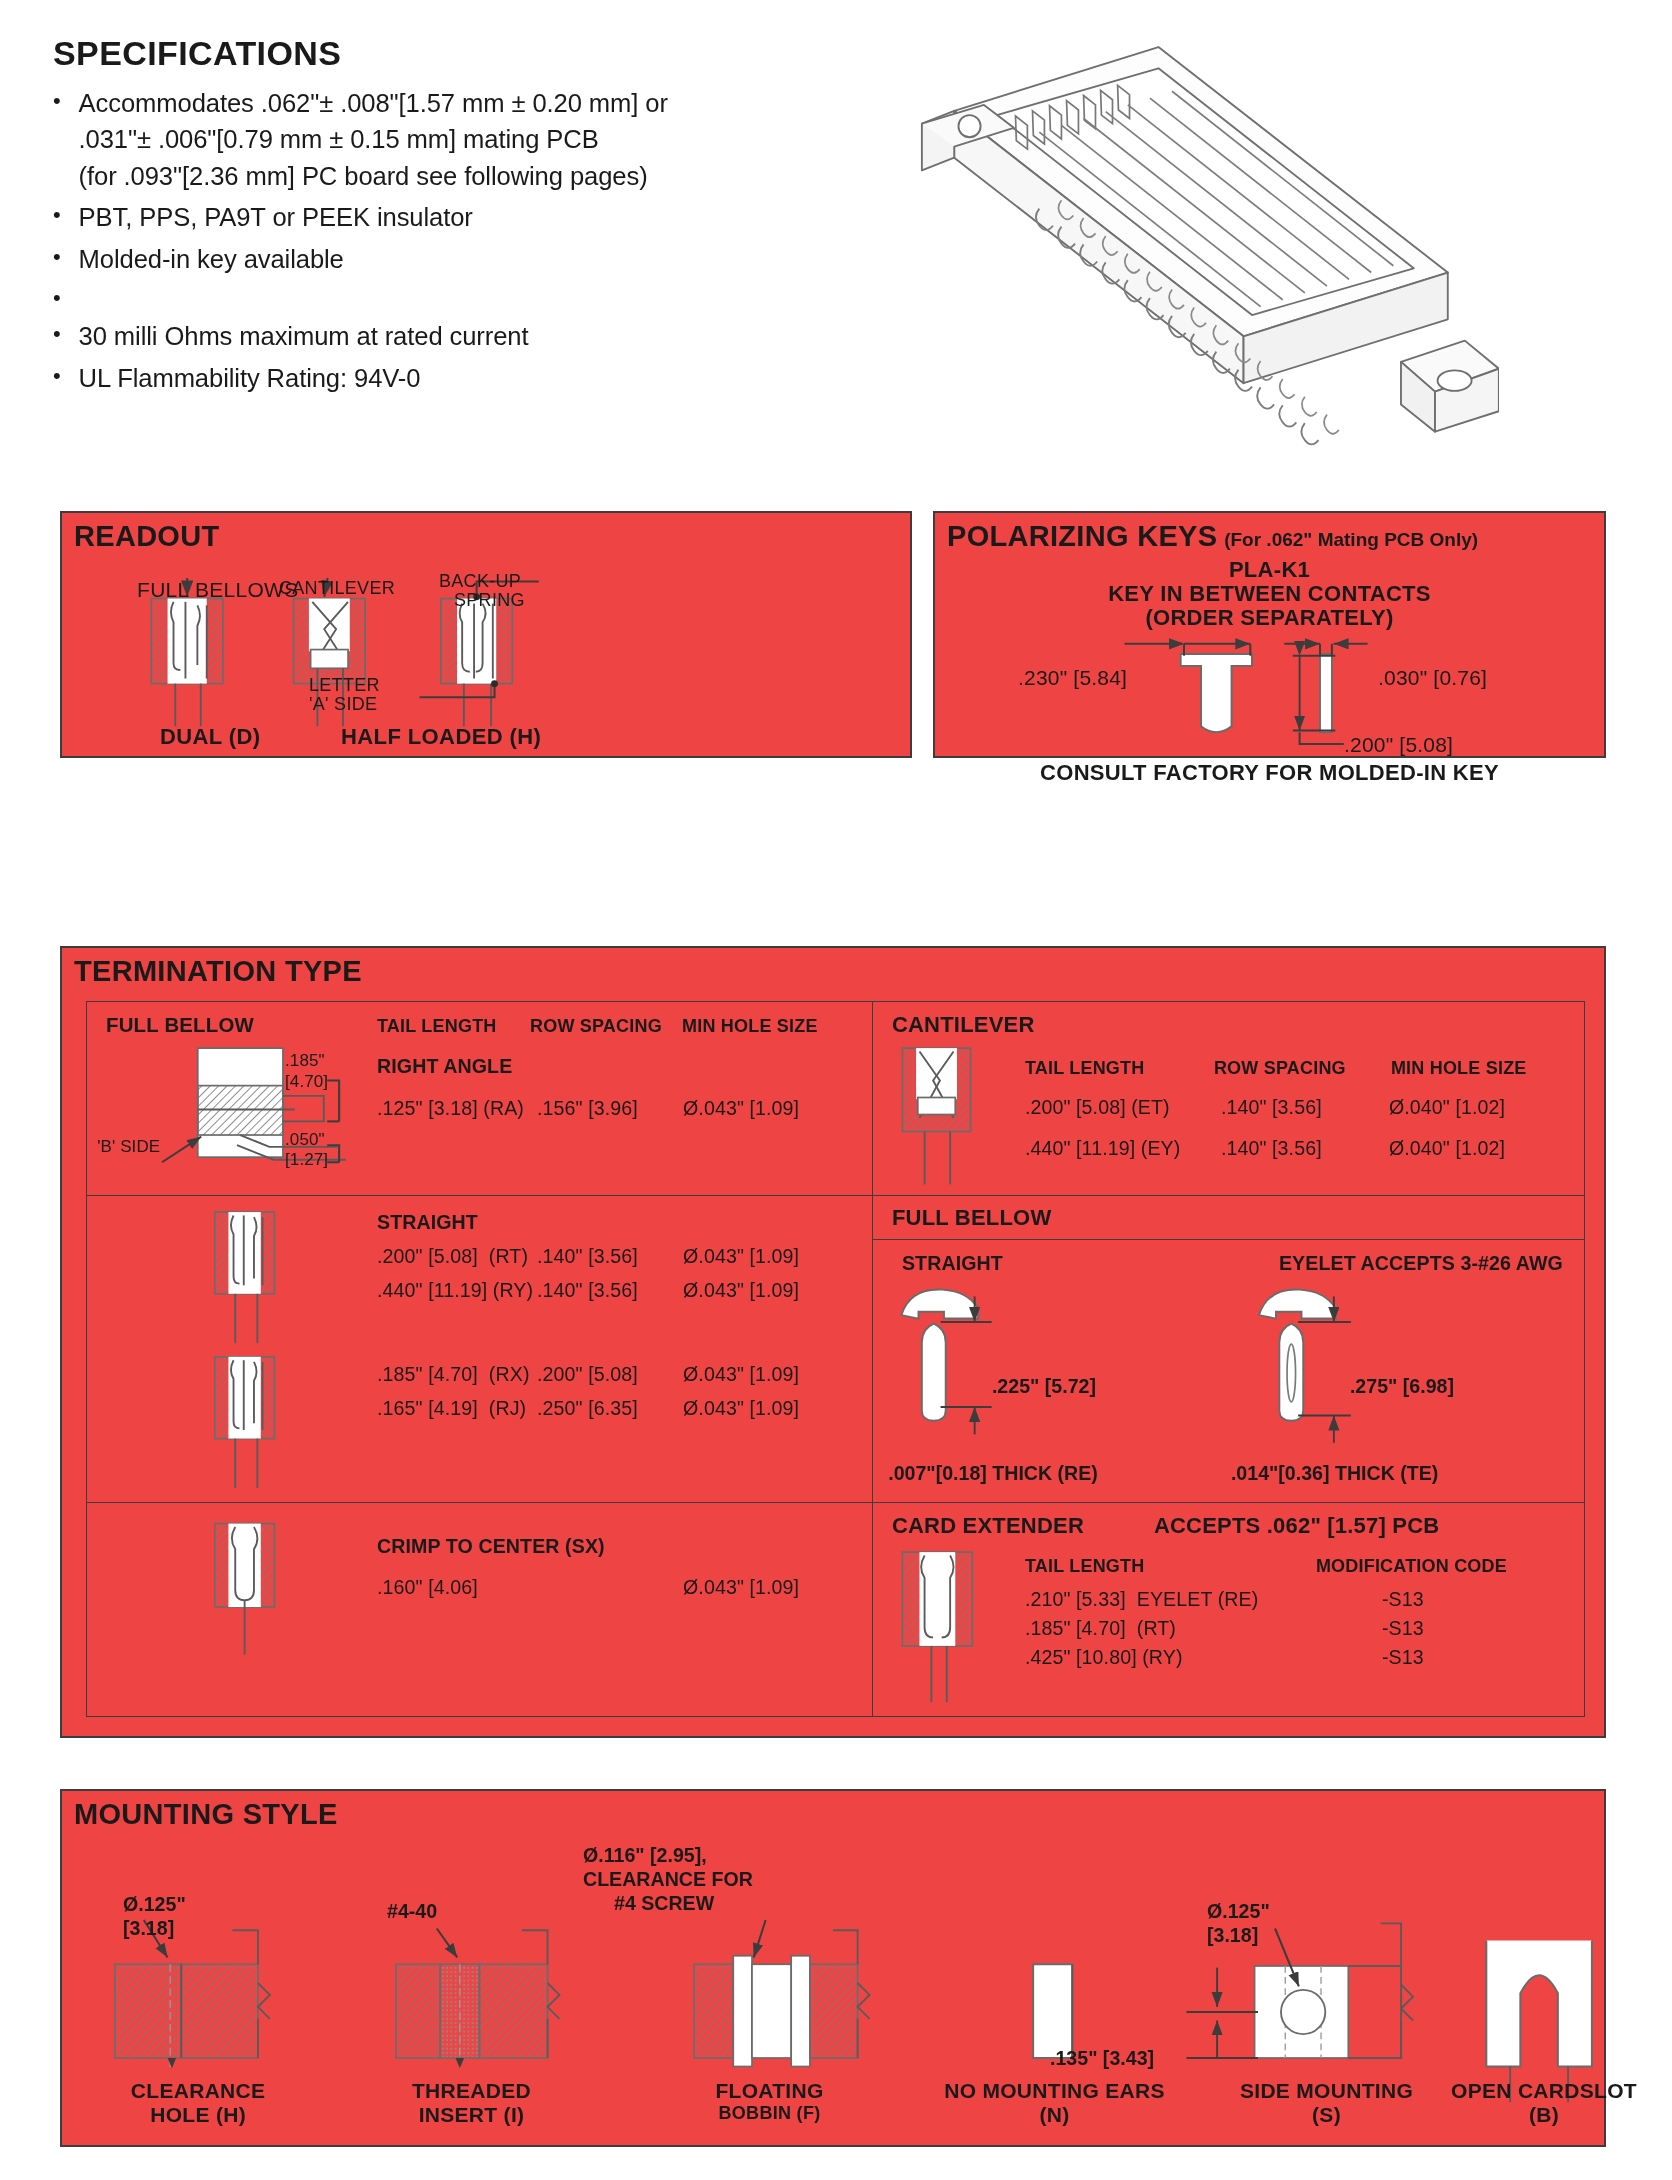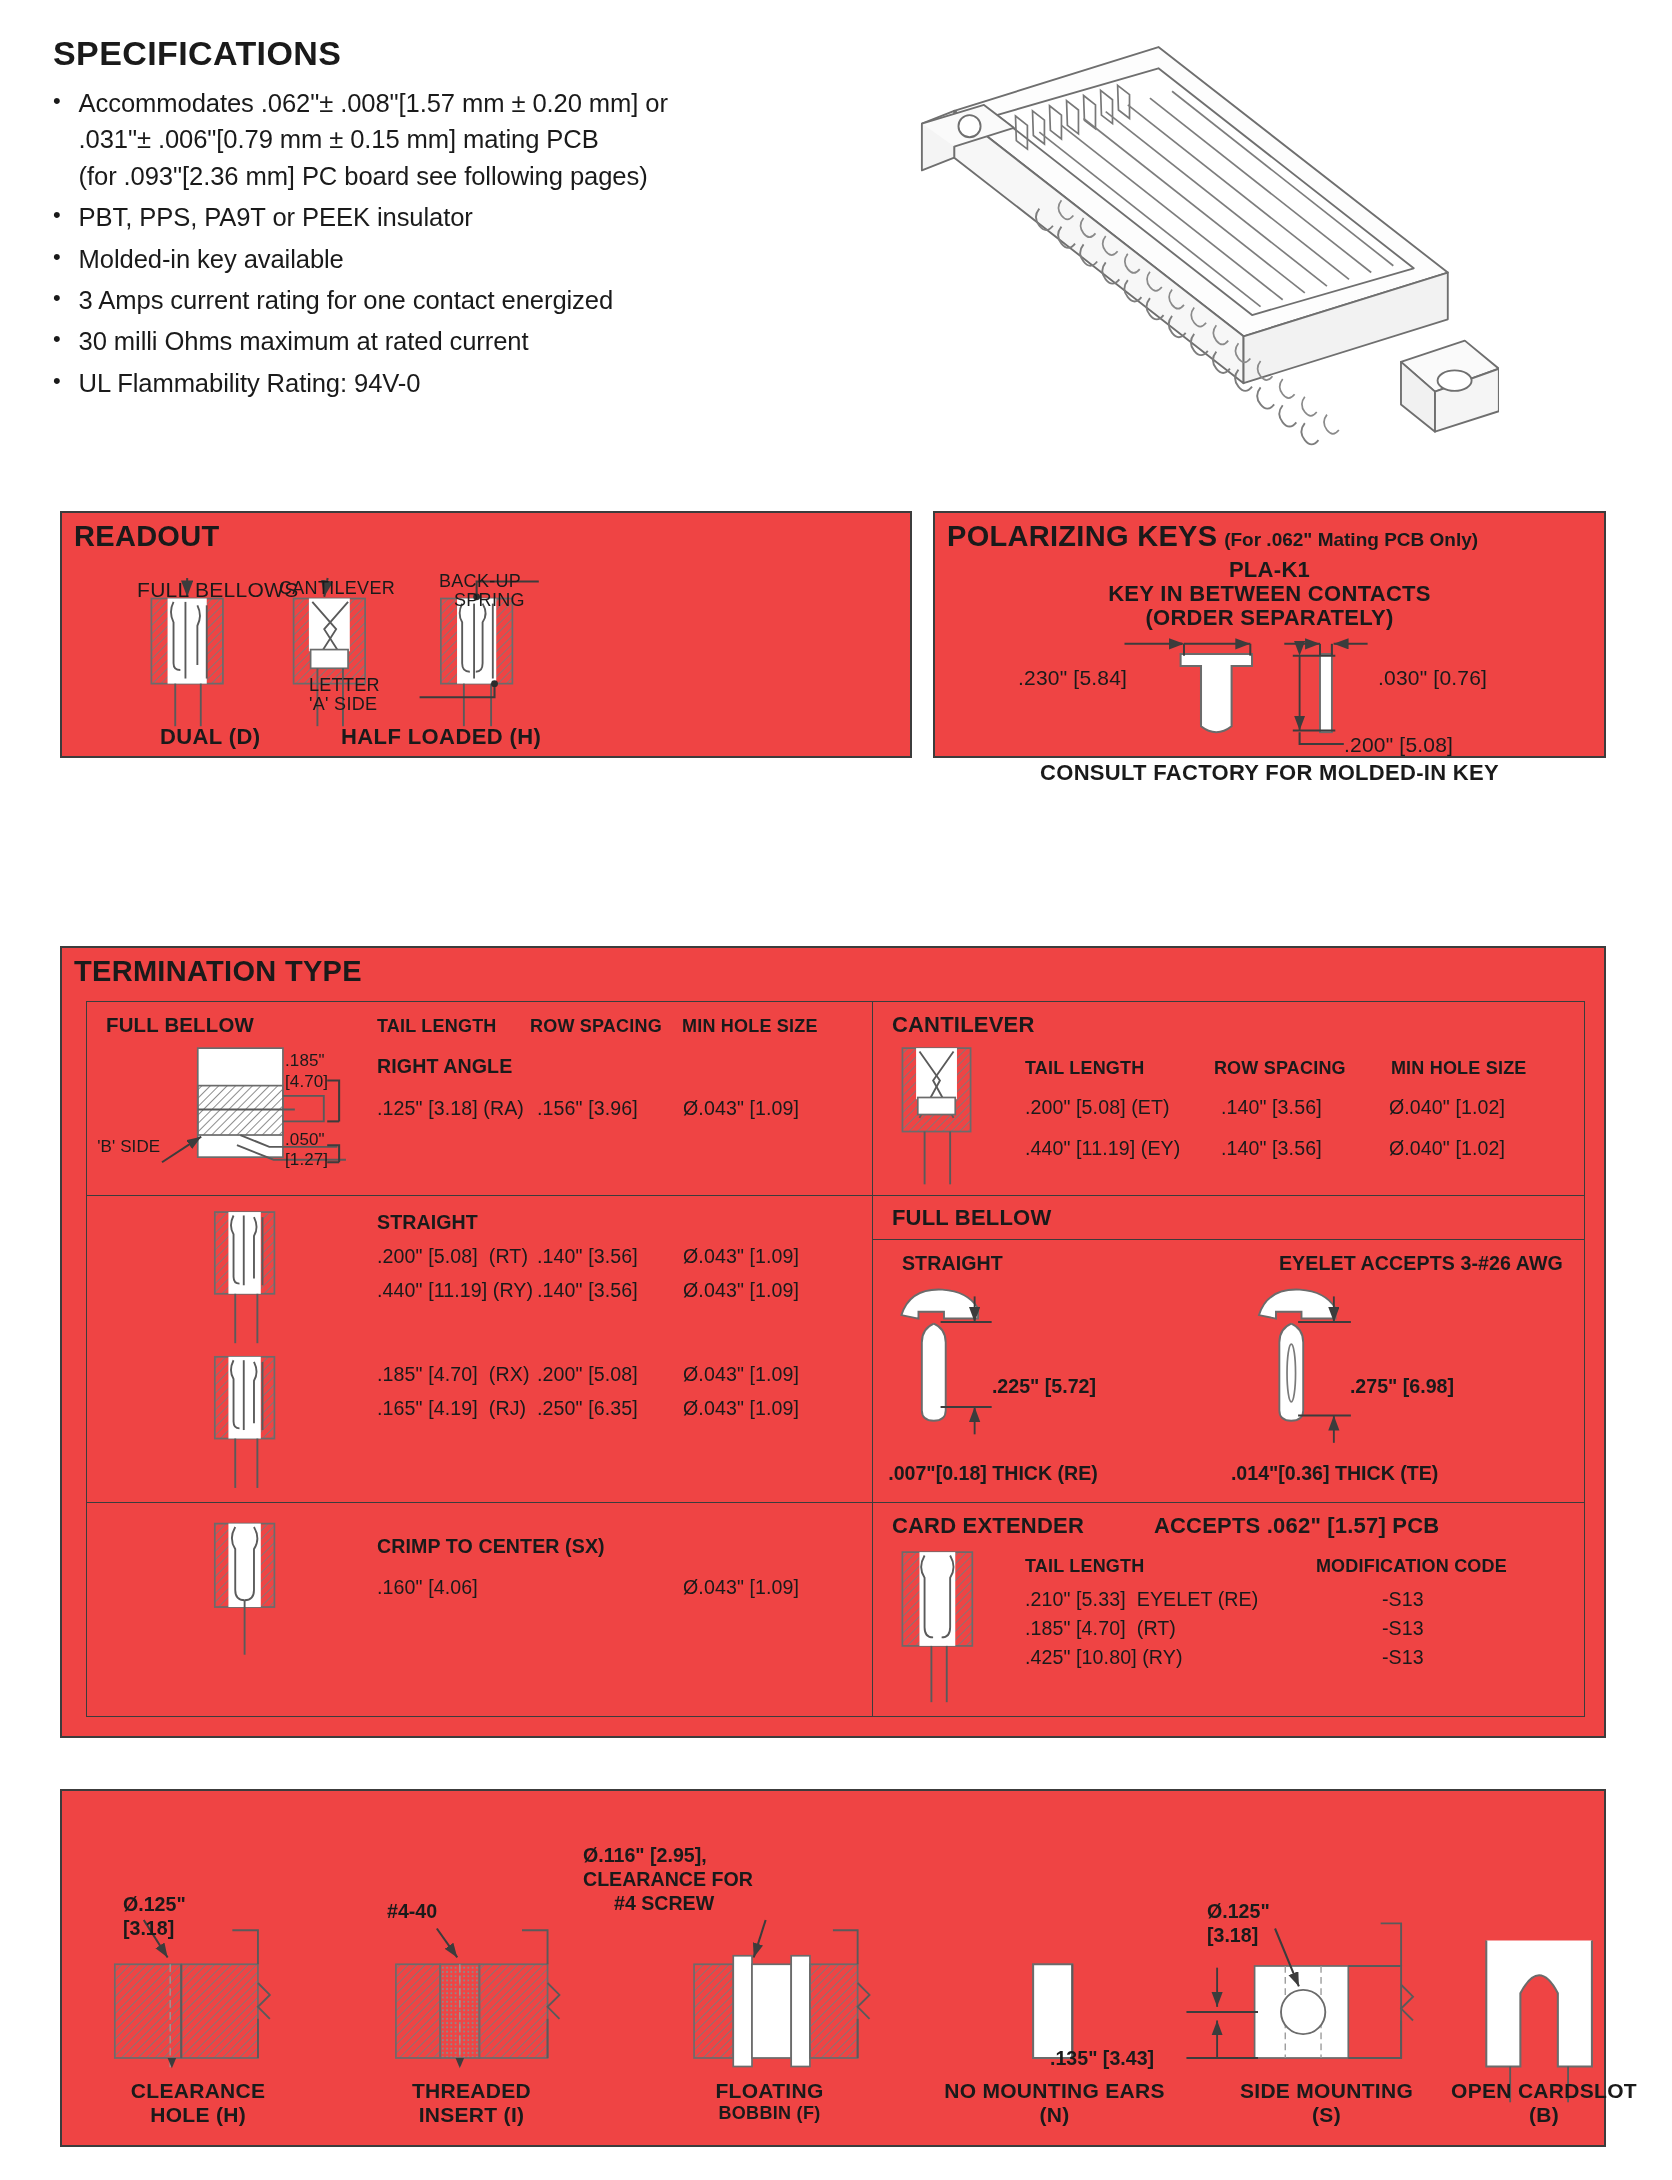--- a/index.html
+++ b/index.html
@@ -111,21 +111,20 @@
       <span class="spec-text">PBT, PPS, PA9T or PEEK insulator</span>
     </div>
 
     <div class="spec-item">
       <span class="spec-bullet">•</span>
       <span class="spec-text">Molded-in key available</span>
     </div>
 
     <div class="spec-item">
       <span class="spec-bullet">•</span>
-      <span class="spec-text">3 Amps current rating for one contact energized</span>
     </div>
 
     <div class="spec-item">
       <span class="spec-bullet">•</span>
       <span class="spec-text">30 milli Ohms maximum at rated current</span>
     </div>
 
     <div class="spec-item">
       <span class="spec-bullet">•</span>
       <span class="spec-text">UL Flammability Rating: 94V-0</span>
@@ -491,20 +490,21 @@
             <div class="abs cell-lg" style="left:152px;top:143px;">.425" [10.80] (RY)</div>
             <div class="abs cell-lg" style="left:509px;top:143px;">-S13</div>
           </div>
 
         </div>
       </div>
     </div>
   </div>
 
   <div class="panel" id="mounting-panel">
+    <div class="panel-title">MOUNTING STYLE</div>
 
     <svg width="1541" height="273" style="position:absolute;left:0;top:47px" viewBox="0 0 1809 320">
 
       <g>
         <rect x="62" y="148" width="78" height="110" class="hatch-fill"></rect>
         <rect x="140" y="148" width="90" height="110" class="hatch-fill"></rect>
         <path d="M140 148 L140 258" class="ln"></path>
         <path d="M200 108 L230 108 L230 148" class="ln"></path>
         <path d="M230 170 l14 14 l-14 14 l14 14" class="ln"></path>
         <path d="M230 212 L230 258" class="ln"></path>

